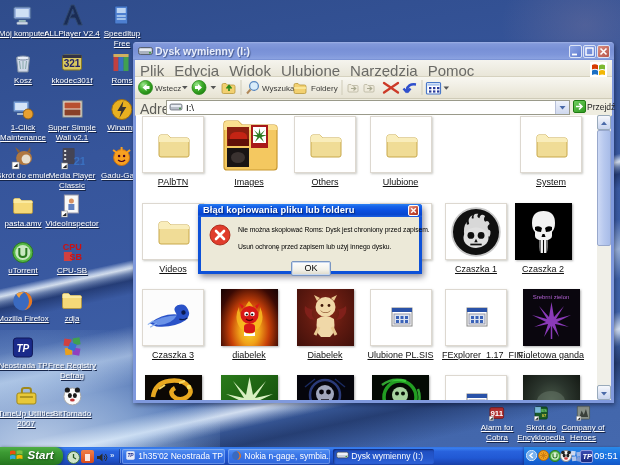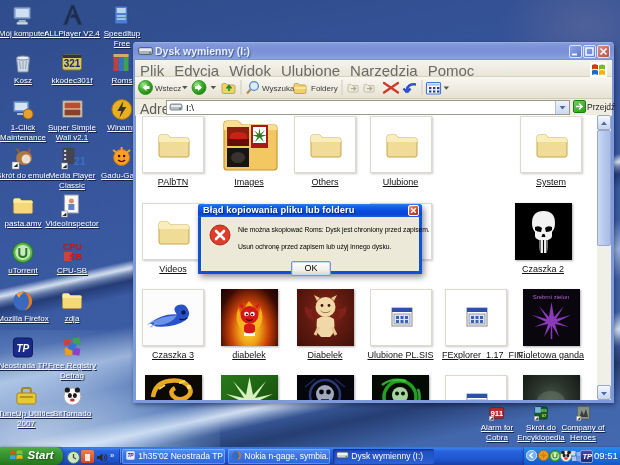--- a/index.html
+++ b/index.html
@@ -443,20 +443,35 @@
         <div class="flabel">Videos</div>
       </div>
 <div class="fitem" style="left:230.5px;top:88px">
         <div class="thumbbox">
           <svg width="34" height="28" viewBox="0 0 34 28" style="position:absolute;left:14px;top:14px">
             <path d="M2 6 Q2 4 4 4 L11 4 L14 7 L30 7 Q32 7 32 9 L32 24 Q32 26 30 26 L4 26 Q2 26 2 24 Z" fill="#f0dc96" stroke="#c8a84a" stroke-width="1"></path>
             <path d="M2 11 L32 11 L32 9 Q32 7 30 7 L14 7 L11 4 L4 4 Q2 4 2 6 Z" fill="#f9edbb"></path>
           </svg>
         </div>
       </div>
+<div class="fitem" style="left:306px;top:88px">
+        <div class="thumbbox">
+          <svg width="50" height="50" viewBox="0 0 44 44" style="position:absolute;left:5px;top:3px">
+            <circle cx="22" cy="22" r="21" fill="#101010"></circle>
+            <circle cx="22" cy="22" r="21" fill="none" stroke="#c8c8c8" stroke-width="1.5"></circle>
+            <path d="M12 26 Q10 18 14 13 Q13 17 16 15 Q14 10 19 7 Q17 11 20 10 Q19 5 24 6 Q22 9 25 10 Q26 5 30 8 Q28 11 30 13 Q33 11 34 15 Q31 17 33 20 Q36 20 34 26 Z" fill="#d8d8d8"></path>
+            <ellipse cx="22" cy="27" rx="11" ry="9" fill="#e0e0e0"></ellipse>
+            <circle cx="17.5" cy="25" r="3" fill="#101010"></circle>
+            <circle cx="26.5" cy="25" r="3" fill="#101010"></circle>
+            <path d="M22 28 L20.5 31 L23.5 31 Z" fill="#101010"></path>
+            <path d="M17 33 L27 33" stroke="#101010" stroke-width="1.5"></path>
+          </svg>
+        </div>
+        <div class="flabel">Czaszka 1</div>
+      </div>
 <div class="fitem" style="left:373px;top:88px">
         <div class="imgthumb" style="background:#000;"><svg width="57" height="57" viewBox="0 0 57 57">
             <path d="M28.5 8 Q40 8 40 20 Q40 26 37 29 L37 33 Q37 35 35 36 L33 37 L33 44 Q33 48 31 50 L26 50 Q24 48 24 44 L24 37 L22 36 Q20 35 20 33 L20 29 Q17 26 17 20 Q17 8 28.5 8 Z" fill="#f2f2f2"></path>
             <path d="M20 24 Q24 22 27 25 L26 29 Q22 29 20 27 Z" fill="#000"></path>
             <path d="M37 24 Q33 22 30 25 L31 29 Q35 29 37 27 Z" fill="#000"></path>
             <path d="M27.5 31 L29.5 31 L30.5 34 L26.5 34 Z" fill="#000"></path>
             <g stroke="#000" stroke-width="1.1">
               <line x1="25" y1="37" x2="25" y2="49"></line>
               <line x1="28.5" y1="37" x2="28.5" y2="50"></line>
               <line x1="32" y1="37" x2="32" y2="49"></line>

